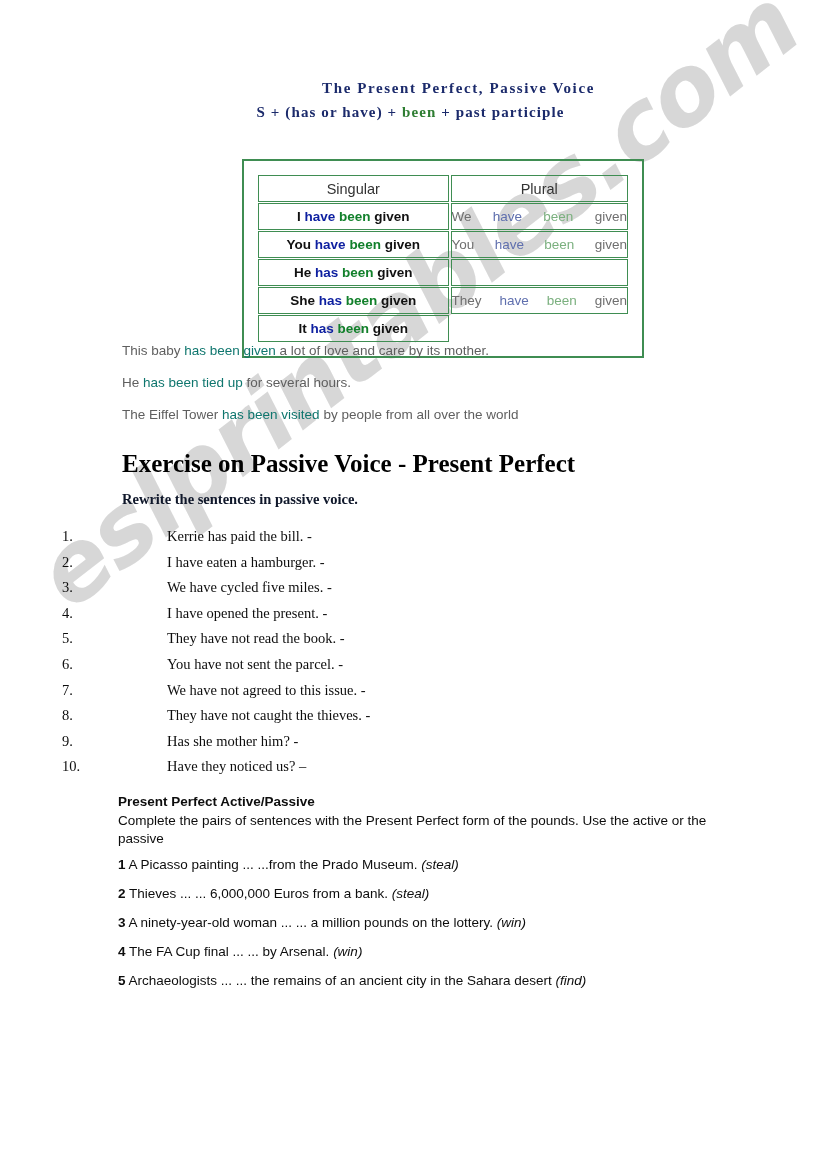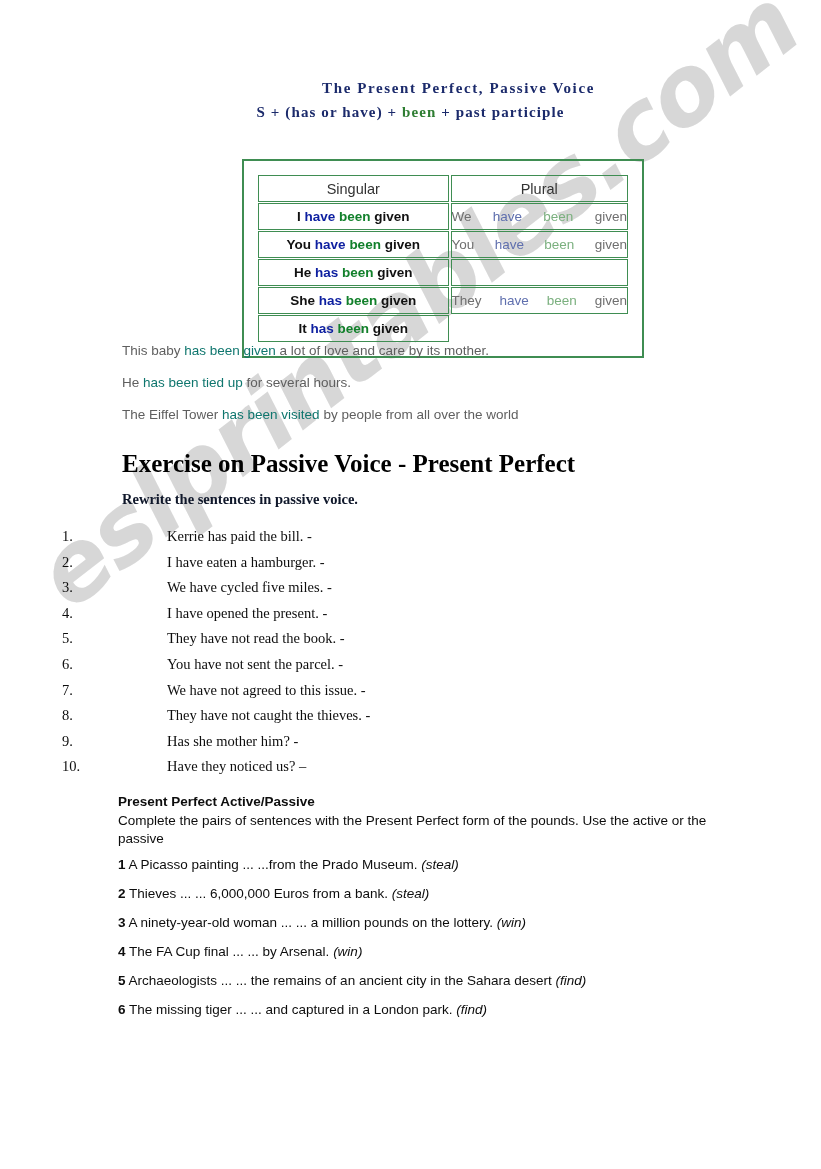--- a/index.html
+++ b/index.html
@@ -308,16 +308,15 @@
 
   <div class="sec2">
     <div class="sec2-title">Present Perfect Active/Passive</div>
     <div class="sec2-intro">Complete the pairs of sentences with the Present Perfect form of the pounds. Use the active or the passive</div>
 
     <div class="sec2-item"><span class="n">1</span><span> A Picasso painting ... ...from the Prado Museum. </span><span class="verb">(steal)</span></div>
     <div class="sec2-item"><span class="n">2</span><span> Thieves ... ... 6,000,000 Euros from a bank. </span><span class="verb">(steal)</span></div>
     <div class="sec2-item"><span class="n">3</span><span> A ninety-year-old woman ... ... a million pounds on the lottery. </span><span class="verb">(win)</span></div>
     <div class="sec2-item"><span class="n">4</span><span> The FA Cup final ... ...  by Arsenal. </span><span class="verb">(win)</span></div>
     <div class="sec2-item"><span class="n">5</span><span> Archaeologists ... ...  the remains of an ancient city in the Sahara desert </span><span class="verb">(find)</span></div>
-    <div class="sec2-item"><span class="n">6</span><span> The missing tiger ... ...  and captured in a London park. </span><span class="verb">(find)</span></div>
   </div>
 
 </div>
 
 </body></html>

